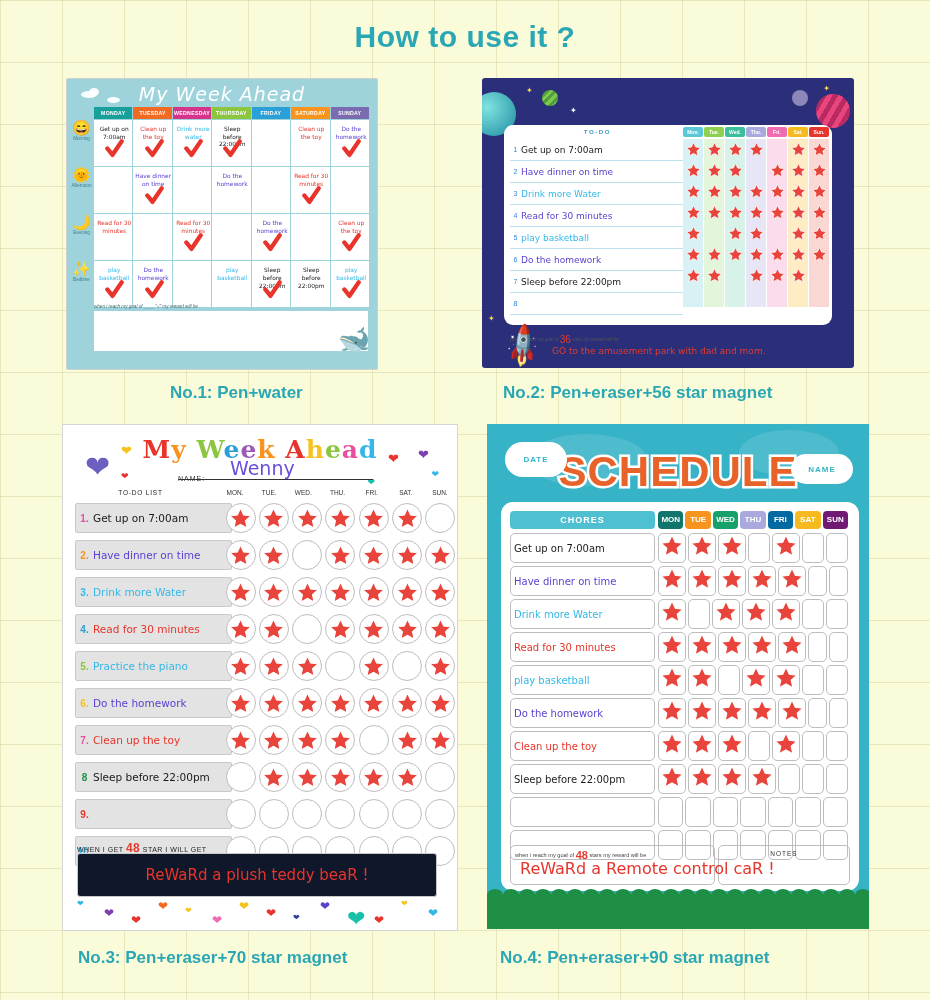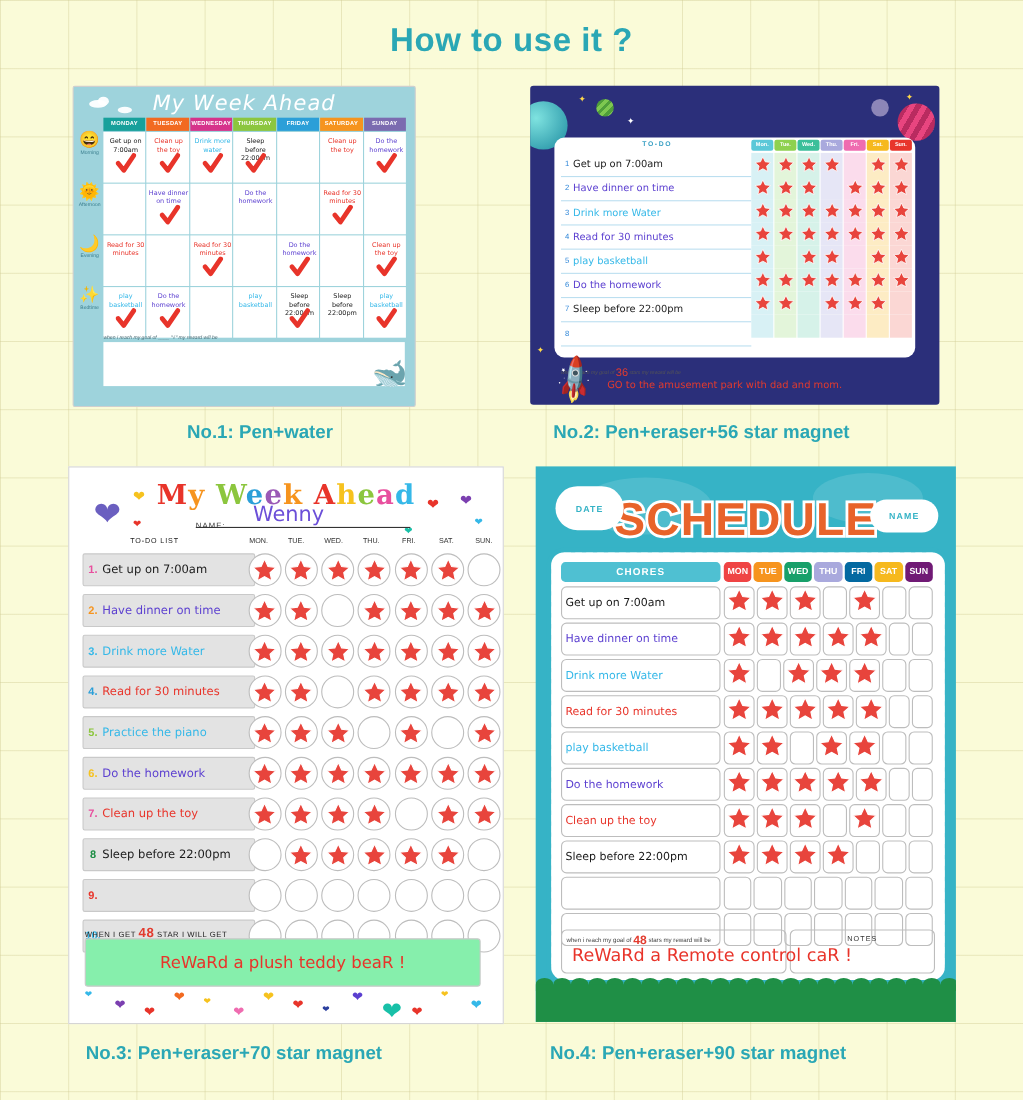--- a/index.html
+++ b/index.html
@@ -101,21 +101,21 @@
   #p3 .rno{width:17px;text-align:center;font-size:10px;font-weight:bold;}
   #p3 .rtx{font-family:"DejaVu Sans",sans-serif;font-size:10.5px;white-space:nowrap;}
   #p3 .rcircles{flex:1;display:flex;margin-left:-8px;}
   #p3 .circ{flex:1;display:flex;align-items:center;justify-content:center;}
   #p3 .circ span{width:28px;height:28px;border:1px solid #bdbdbd;border-radius:50%;
     display:flex;align-items:center;justify-content:center;background:#fff;}
   #p3 .footlbl{position:absolute;left:14px;top:416px;font-size:7px;color:#222;
     font-variant:small-caps;letter-spacing:.5px;}
   #p3 .footnum{color:#e23b2e;font-size:12px;font-weight:bold;}
   #p3 .footbox{position:absolute;left:14px;top:428px;width:358px;height:42px;
-    background:#86efac;border:1px solid #c9c9c9;border-radius:3px;
+    background:#0f172a;border:1px solid #c9c9c9;border-radius:3px;
     display:flex;align-items:center;justify-content:center;}
   #p3 .foottxt{font-family:"DejaVu Sans",sans-serif;font-size:15px;color:#e8342a;}
 
   
   #p4{left:487px;top:424px;width:382px;height:505px;background:#36b3c6;overflow:hidden;}
   #p4 .cloudblob{position:absolute;background:rgba(255,255,255,.12);border-radius:50%;}
   #p4 .sched{position:absolute;top:24px;left:0;width:382px;text-align:center;
     font-size:42px;font-weight:bold;color:#e8632a;-webkit-text-stroke:5px #fff;
     paint-order:stroke fill;letter-spacing:1px;}
   #p4 .cloudbox{position:absolute;background:#fff;border-radius:20px;
@@ -1239,31 +1239,31 @@
       <div class="heart" style="left: 311px; top: 488px; color: rgb(232, 52, 42); font-size: 12px;">❤</div>
       <div class="heart" style="left: 338px; top: 474px; color: rgb(246, 194, 30); font-size: 8px;">❤</div>
       <div class="heart" style="left: 365px; top: 481px; color: rgb(53, 184, 232); font-size: 12px;">❤</div>
     </div>
 </div>
 
 <div class="panel" id="p4">
   <div class="cloudblob" style="left:40px;top:10px;width:120px;height:52px;"></div>
   <div class="cloudblob" style="right:30px;top:6px;width:100px;height:46px;"></div>
   <div class="sched">SCHEDULE</div>
-  <div class="cloudbox" style="left:18px;top:18px;width:62px;height:40px;">
+  <div class="cloudbox" style="left:18px;top:18px;width:62px;height:35px;">
     <span>DATE</span>
   </div>
   <div class="cloudbox" style="right:16px;top:30px;width:62px;height:30px;">
     <span>NAME</span>
   </div>
   <div class="inner">
     <div class="hdrrow">
       <div class="chores">CHORES</div>
       <div class="dhs" id="p4days">
-          <div style="background: #ef4444;">MON</div>
+          <div style="background: #0f766e;">MON</div>
           <div style="background: rgb(246, 148, 30);">TUE</div>
           <div style="background: rgb(24, 160, 106);">WED</div>
           <div style="background: rgb(169, 169, 221);">THU</div>
           <div style="background: #0369a1;">FRI</div>
           <div style="background: rgb(246, 185, 30);">SAT</div>
           <div style="background: #701a75;">SUN</div>
         </div>
     </div>
     <div class="grid" id="p4rows">
         <div class="grow">

